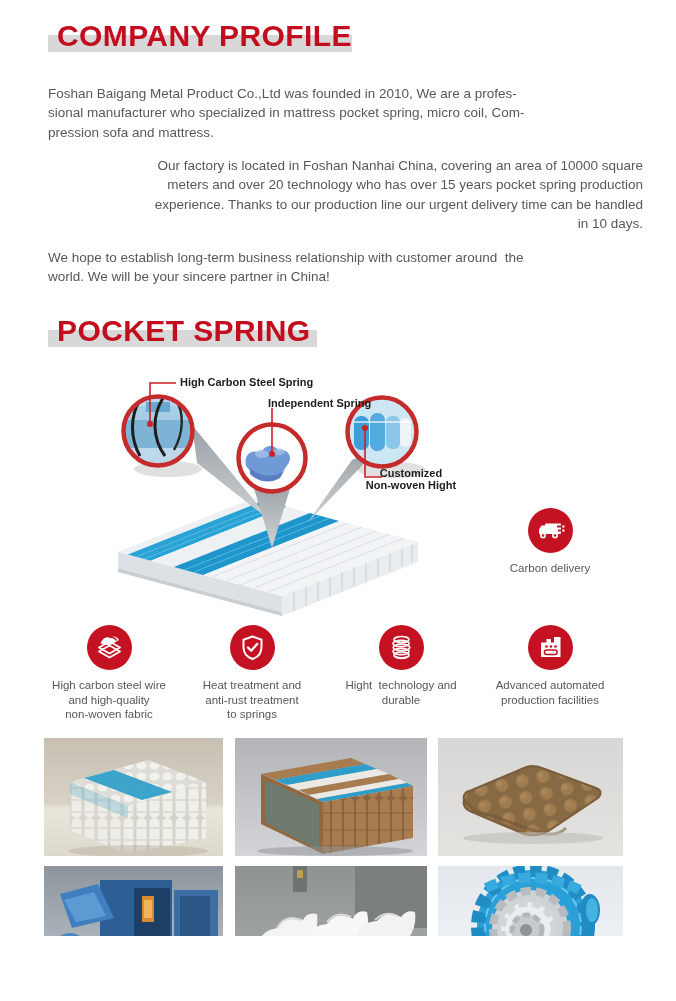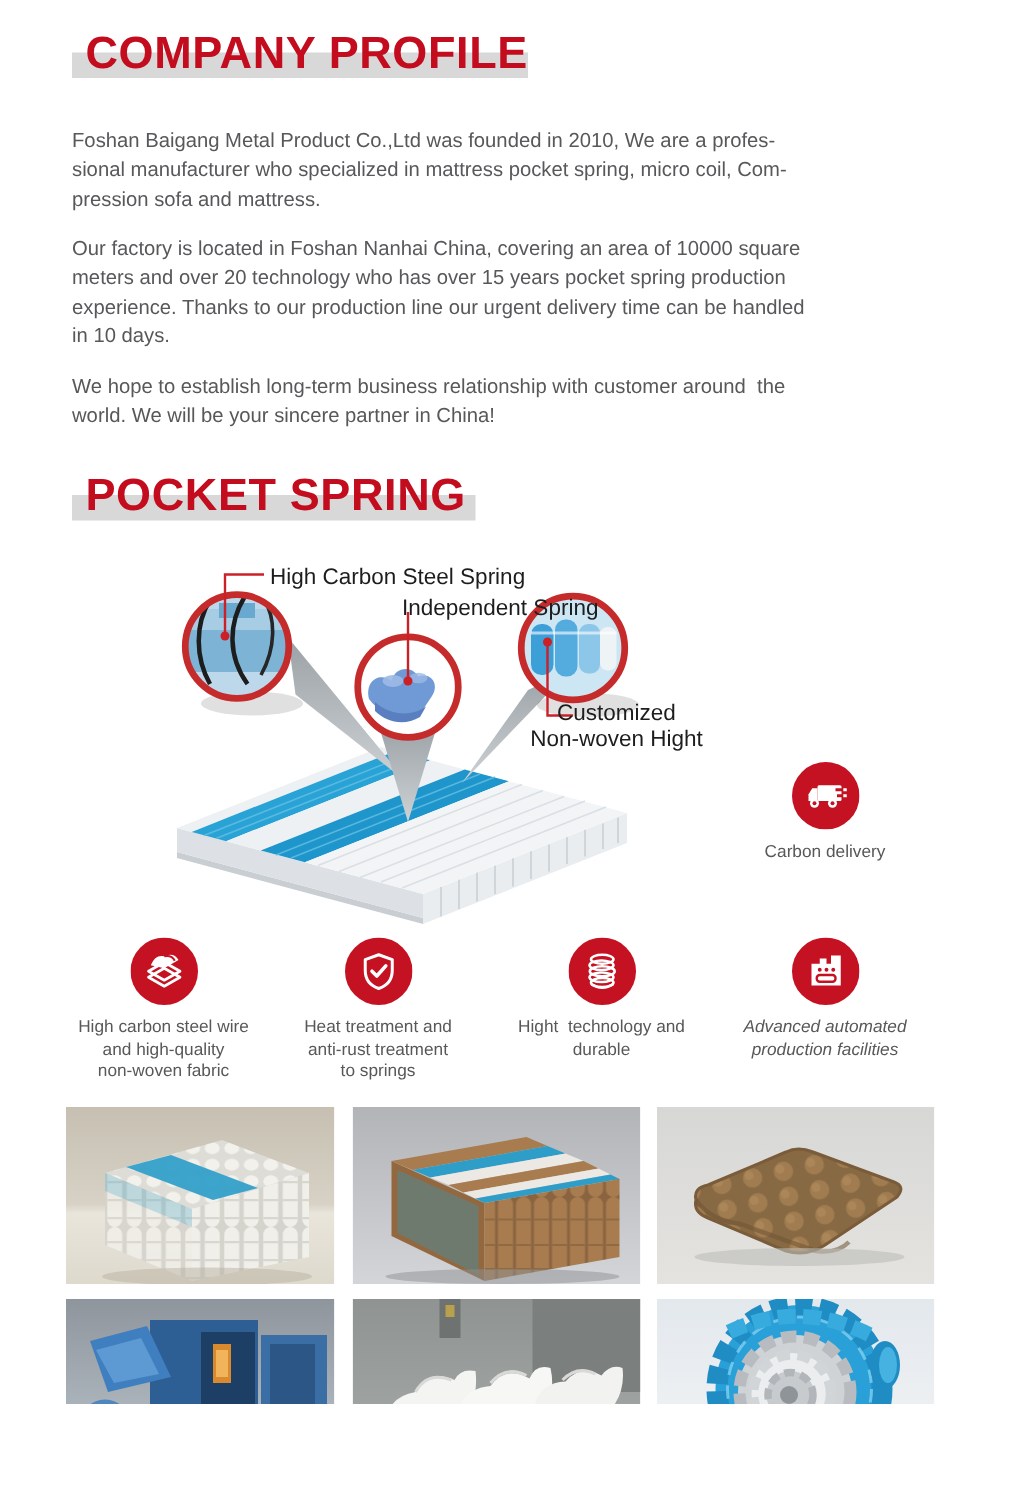--- a/index.html
+++ b/index.html
@@ -1,38 +1,38 @@
 <!DOCTYPE html>
 <html><head>
 <meta charset="utf-8">
 <style>
   html,body{margin:0;padding:0;background:#ffffff;font-family:"Liberation Sans",sans-serif;}
   .page{position:relative;width:676px;height:936px;background:#fff;overflow:hidden;}
   .title-band{position:absolute;height:17px;background:#d8d8d8;z-index:1;}
   .sec-title{position:absolute;font-size:30px;font-weight:700;color:#c30d1e;letter-spacing:.4px;z-index:2;white-space:nowrap;}
   .para{position:absolute;left:48px;width:595px;font-size:13.5px;line-height:19.3px;color:#57585a;white-space:pre-wrap;}
-  .callout-label{position:absolute;font-size:15px;font-weight:400;color:#1d1d1d;white-space:pre-wrap;z-index:5;}
+  .callout-label{position:absolute;font-size:11px;font-weight:700;color:#1d1d1d;white-space:pre-wrap;z-index:5;}
   .diagram-svg{position:absolute;left:0;top:370px;z-index:3;}
   .feature{position:absolute;width:160px;text-align:center;z-index:4;}
   .feature .flabel{margin-top:8px;font-size:11.5px;line-height:14.5px;color:#58585a;white-space:pre-wrap;}
   .photo{position:absolute;overflow:hidden;z-index:2;}
   svg{display:block;}
 </style>
 </head>
 <body>
 
 <div class="page">
 
   <div class="title-band" style="left:48px;top:35px;width:304px;"></div>
   <div class="sec-title" style="left:57px;top:19px;">COMPANY PROFILE</div>
 
   <div class="para" style="top:84px;">Foshan Baigang Metal Product Co.,Ltd was founded in 2010, We are a profes-
 sional manufacturer who specialized in mattress pocket spring, micro coil, Com-
 pression sofa and mattress.</div>
-  <div class="para" style="top:156px;">Our factory is located in Foshan Nanhai China, covering an area of 10000 square
+  <div class="para" style="top:156px;text-align:right;">Our factory is located in Foshan Nanhai China, covering an area of 10000 square
 meters and over 20 technology who has over 15 years pocket spring production
 experience. Thanks to our production line our urgent delivery time can be handled
 in 10 days.</div>
   <div class="para" style="top:248px;">We hope to establish long-term business relationship with customer around  the
 world. We will be your sincere partner in China!</div>
 
   <div class="title-band" style="left:48px;top:330px;width:269px;"></div>
   <div class="sec-title" style="left:57px;top:314px;">POCKET SPRING</div>
 
   <svg class="diagram-svg" width="676" height="252" viewBox="0 0 676 252">
@@ -197,21 +197,21 @@
         <ellipse cx="22.5" cy="22.5" rx="8.3" ry="3.3"></ellipse>
         <ellipse cx="22" cy="26.5" rx="8" ry="3.2"></ellipse>
         <ellipse cx="22.5" cy="30" rx="7.5" ry="3"></ellipse>
         <path d="M15 31 q7.5 5 15 0"></path>
       </g>
     </svg>
     <div class="flabel">Hight  technology and
 durable</div>
   </div>
 
-  <div class="feature" style="left:470px;top:625px;font-style:italic;">
+  <div class="feature" style="left:470px;top:625px;">
     <svg class="icon-circle" width="45" height="45" viewBox="0 0 45 45" style="margin:0 auto;">
       <circle cx="22.5" cy="22.5" r="22.5" fill="#c41222"></circle>
       <path d="M13 32 V17.5 h5.5 V14 h4.5 v3.5 h3 V12 h6.5 v20 z" fill="#fff"></path>
       <circle cx="18.5" cy="21.5" r="1.3" fill="#c41222"></circle>
       <circle cx="23" cy="21.5" r="1.3" fill="#c41222"></circle>
       <circle cx="27.5" cy="21.5" r="1.3" fill="#c41222"></circle>
       <rect x="16.5" y="25" width="12.5" height="4.5" rx="2" fill="#fff" stroke="#c41222" stroke-width="1.6"></rect>
     </svg>
     <div class="flabel">Advanced automated
 production facilities</div>

